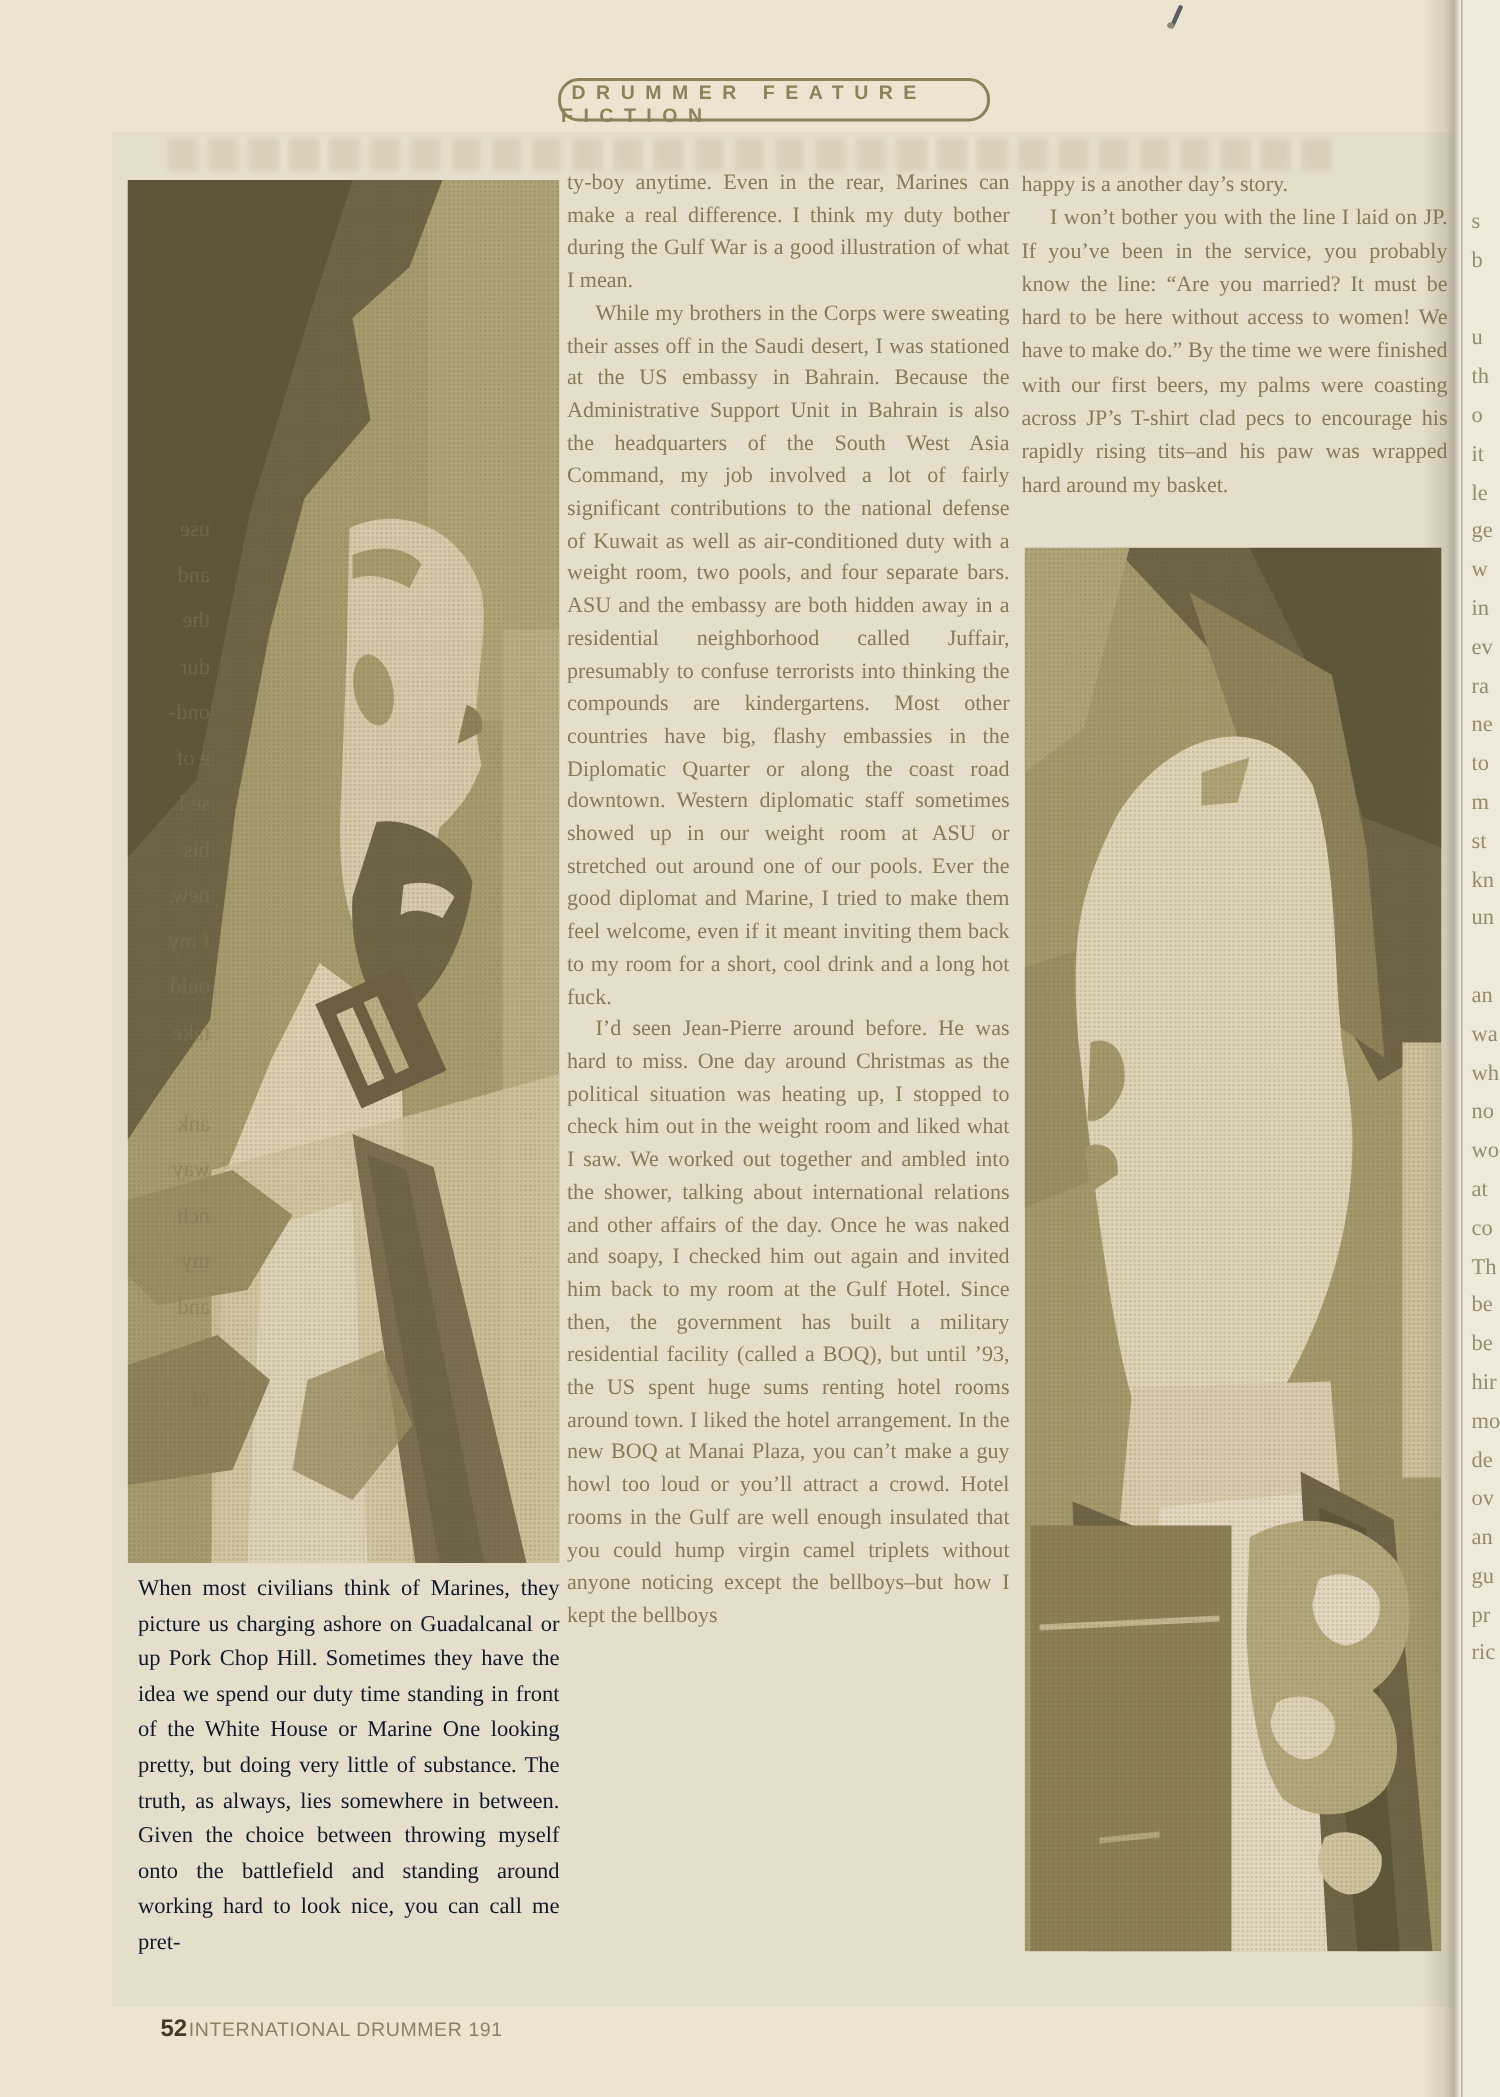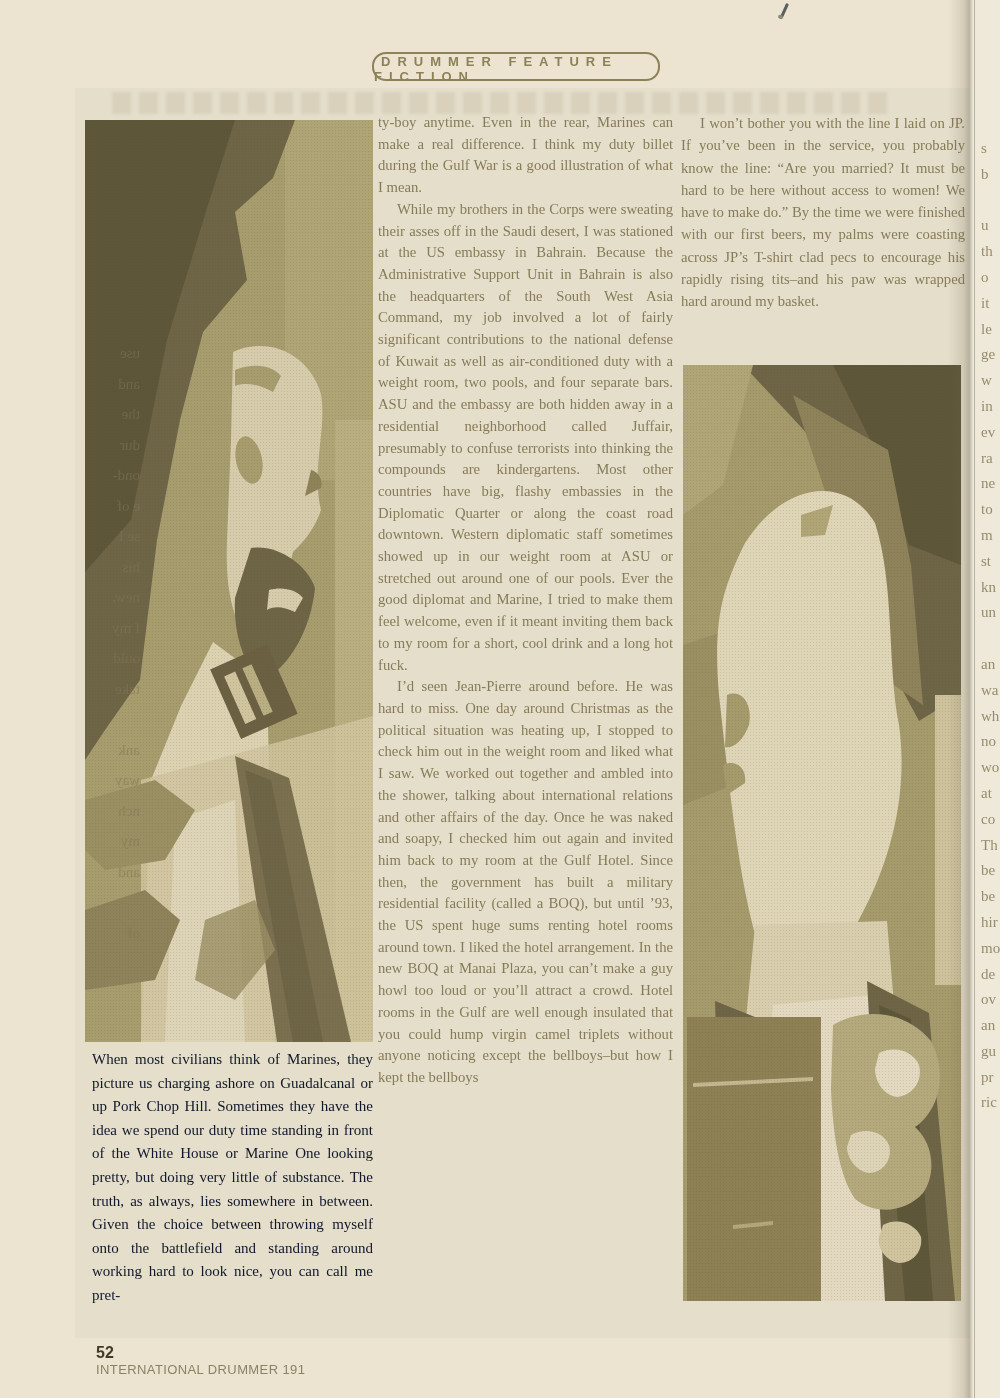--- a/index.html
+++ b/index.html
@@ -69,23 +69,22 @@
   .next-page{
     position:absolute;left:974px;top:0;width:26px;height:1398px;
     background:#efe9da;border-left:1px solid rgba(120,110,85,0.45);
   }
   .edge-frags{
     position:absolute;left:6px;top:136px;
     color:#968c6b;font-size:15px;line-height:25.8px;white-space:pre-line;
   }
   
   .footer{
-    position:absolute;left:95px;top:1344px;display:flex;align-items:baseline;
+    position:absolute;left:107px;top:1344px;display:flex;align-items:baseline;
     font-family:"Liberation Sans",sans-serif;
-    flex-direction:column;
   }
   .footer .pnum{font-size:16px;font-weight:800;color:#413b26;letter-spacing:0;}
   .footer .ptitle{font-size:13px;color:#8b8266;letter-spacing:0.4px;margin-left:1px;}
 </style>
 </head>
 <body>
 
 <div class="page">
 
   <div class="page-tint"></div>
@@ -158,26 +157,27 @@
 my
 and
 
 of</div>
 
   <div class="col col-left">
     <p>When most civilians think of Marines, they picture us charging ashore on Guadalcanal or up Pork Chop Hill. Sometimes they have the idea we spend our duty time standing in front of the White House or Marine One looking pretty, but doing very little of substance. The truth, as always, lies somewhere in between. Given the choice between throwing myself onto the battlefield and standing around working hard to look nice, you can call me pret-</p>
   </div>
 
   <div class="col col-mid">
-    <p>ty-boy anytime. Even in the rear, Marines can make a real difference. I think my duty billet during the Gulf War is a good illustration of what I mean.</p>
+    <p>ty-boy anytime. Even in the rear, Marines can make a real difference. I think my duty bother during the Gulf War is a good illustration of what I mean.</p>
     <p class="indent">While my brothers in the Corps were sweating their asses off in the Saudi desert, I was stationed at the US embassy in Bahrain. Because the Administrative Support Unit in Bahrain is also the headquarters of the South West Asia Command, my job involved a lot of fairly significant contributions to the national defense of Kuwait as well as air-conditioned duty with a weight room, two pools, and four separate bars. ASU and the embassy are both hidden away in a residential neighborhood called Juffair, presumably to confuse terrorists into thinking the compounds are kindergartens. Most other countries have big, flashy embassies in the Diplomatic Quarter or along the coast road downtown. Western diplomatic staff sometimes showed up in our weight room at ASU or stretched out around one of our pools. Ever the good diplomat and Marine, I tried to make them feel welcome, even if it meant inviting them back to my room for a short, cool drink and a long hot fuck.</p>
     <p class="indent">I’d seen Jean-Pierre around before. He was hard to miss. One day around Christmas as the political situation was heating up, I stopped to check him out in the weight room and liked what I saw. We worked out together and ambled into the shower, talking about international relations and other affairs of the day. Once he was naked and soapy, I checked him out again and invited him back to my room at the Gulf Hotel. Since then, the government has built a military residential facility (called a BOQ), but until ’93, the US spent huge sums renting hotel rooms around town. I liked the hotel arrangement. In the new BOQ at Manai Plaza, you can’t make a guy howl too loud or you’ll attract a crowd. Hotel rooms in the Gulf are well enough insulated that you could hump virgin camel triplets without anyone noticing except the bellboys–but how I kept the bellboys</p>
   </div>
 
   <div class="col col-right">
+    <p>happy is a another day’s story.</p>
     <p class="indent">I won’t bother you with the line I laid on JP. If you’ve been in the service, you probably know the line: “Are you married? It must be hard to be here without access to women! We have to make do.” By the time we were finished with our first beers, my palms were coasting across JP’s T-shirt clad pecs to encourage his rapidly rising tits–and his paw was wrapped hard around my basket.</p>
   </div>
 
   <div class="fig fig-right">
     <svg width="278" height="936" viewBox="0 0 278 936">
       <rect x="0" y="0" width="278" height="936" fill="#a59a6b"></rect>
 
       <path d="M60,0 L278,0 L278,330 L236,356 L206,300 L186,140 L118,62 Z" fill="#6e6546"></path>
       <path d="M150,0 L278,0 L278,200 L226,180 L190,80 Z" fill="#5e5639"></path>
       <path d="M110,30 L205,85 L228,200 L240,340 L196,310 L150,150 Z" fill="#8d8259"></path>

